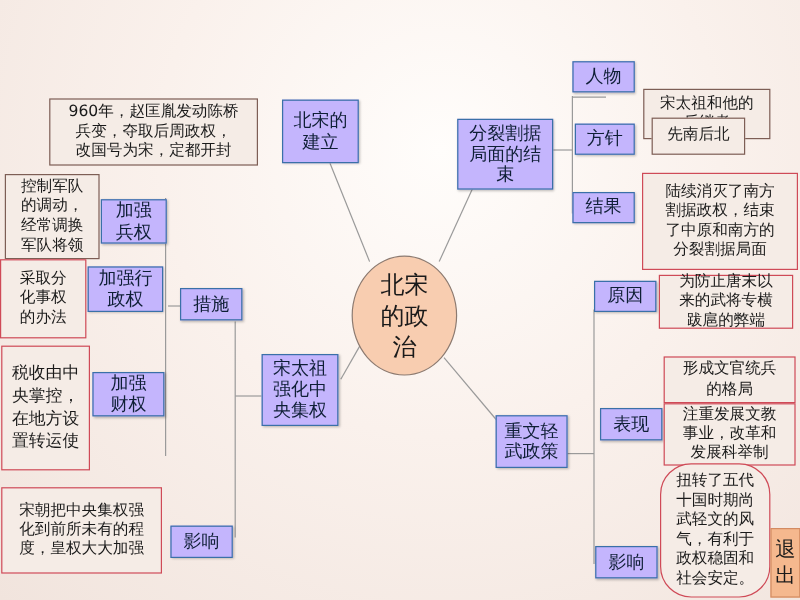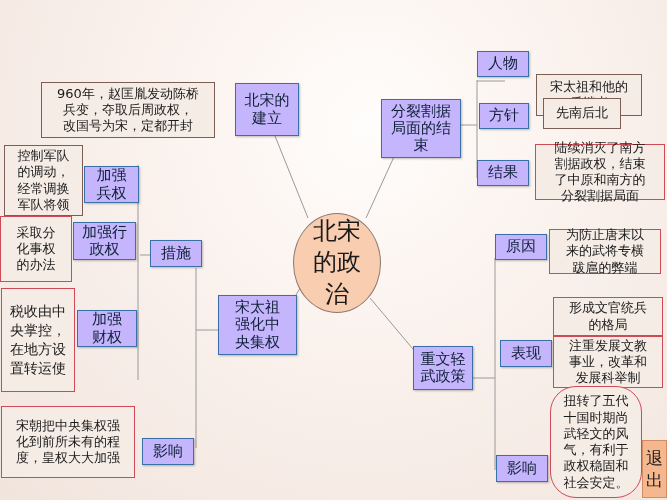--- a/index.html
+++ b/index.html
@@ -20,21 +20,21 @@
     box-shadow: 1px 1px 2px rgba(0,0,0,0.25);
     font-size:15px; color:#0f1f36;
   }
   .note {
     background:#f5ece6; border:1px solid #7d5e55; font-size:13px; color:#1a1a1a;
     line-height:1.25; padding:2px 4px;
   }
   .note.red { border:1.5px solid #cf4a57; }
   .center {
     border-radius:50%; background:#f8cdb0; border:1px solid #8c7a70;
-    font-size:24px; color:#1a1a1a; line-height:1.3;
+    font-size:20px; color:#1a1a1a; line-height:1.3;
   }
   .exit {
     background:#f5b88e; border:1px solid #d38b62; font-size:17px; color:#1a1a1a;
     line-height:1.3;
   }
   .txt { white-space:pre-line; }
 </style>
 </head>
 <body>
 
@@ -77,26 +77,26 @@
 束</div>
 
   <div class="node blue txt" style="left:477px;top:51px;width:52px;height:26px;">人物</div>
   <div class="node note txt" style="left:536px;top:41px;width:106px;height:42px;margin-top:33px;">宋太祖和他的
 后继者</div>
 
   <div class="node blue txt" style="left:479px;top:103px;width:50px;height:26px;">方针</div>
   <div class="node note txt" style="left:543px;top:98px;width:78px;height:31px;">先南后北</div>
 
   <div class="node blue txt" style="left:477px;top:160px;width:52px;height:26px;">结果</div>
-  <div class="node note red txt" style="left:535px;top:144px;width:130px;height:56px;">陆续消灭了南方
+  <div class="node note red txt" style="left:535px;top:144px;width:130px;height:81px;">陆续消灭了南方
 割据政权，结束
 了中原和南方的
 分裂割据局面</div>
 
-  <div class="node blue txt" style="left:218px;top:295px;width:79px;height:60px;">宋太祖
+  <div class="node blue txt" style="left:218px;top:295px;width:64px;height:60px;">宋太祖
 强化中
 央集权</div>
 
   <div class="node blue txt" style="left:150px;top:240px;width:52px;height:27px;">措施</div>
 
   <div class="node blue txt" style="left:84px;top:166px;width:55px;height:37px;">加强
 兵权</div>
   <div class="node note txt" style="left:4px;top:145px;width:79px;height:71px;">控制军队
 的调动，
 经常调换

